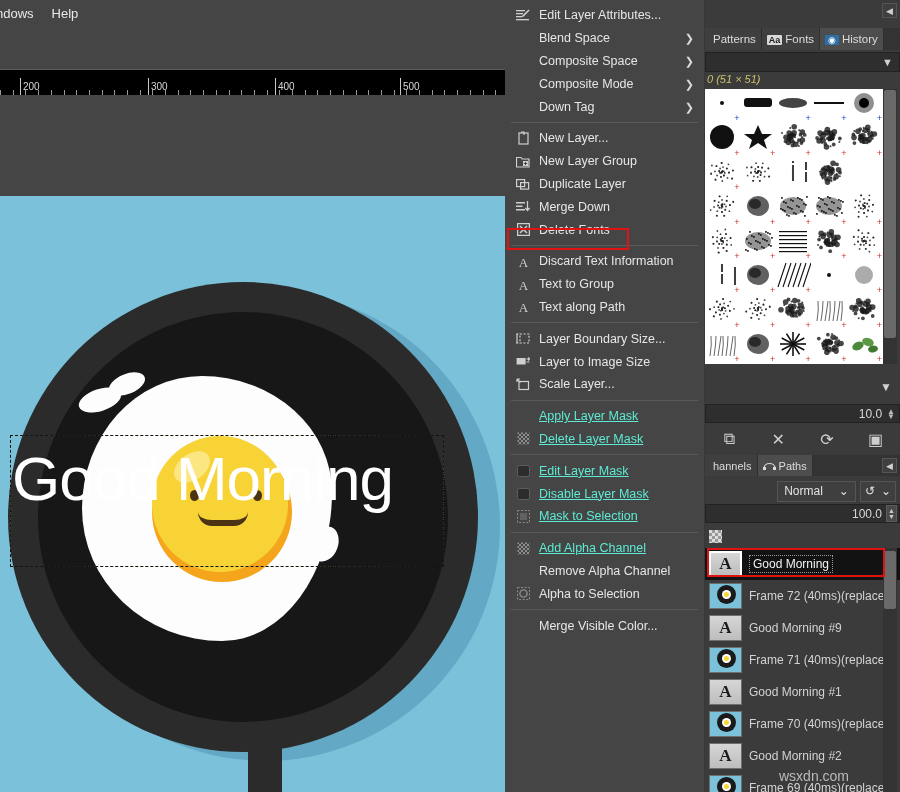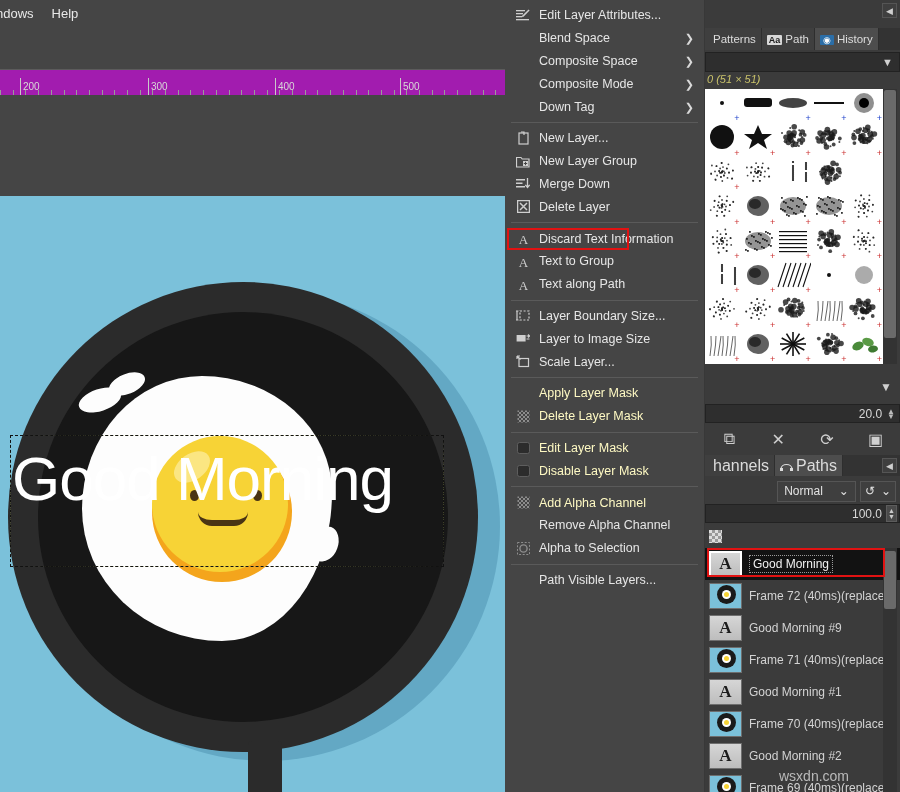--- a/index.html
+++ b/index.html
@@ -15,21 +15,21 @@
   
   .imgwin { position: absolute; left: 0; top: 0; width: 505px; height: 792px; background: #454545; }
   .menubar { position: absolute; left: 0; top: 0; width: 505px; height: 27px; background: #454545;
              display: flex; align-items: center; color: #e8e8e8; font-size: 13px; }
   .menubar .mi { padding: 2px 9px; white-space: nowrap; }
   .mi.cut { padding-left: 0; margin-left: -4px; }
 
   .toolgap { position: absolute; left: 0; top: 27px; width: 505px; height: 42px; background: #454545; }
 
   .ruler { position: absolute; left: 0; top: 69px; width: 505px; height: 26px;
-           background: #a21caf; border-top: 1px solid #5c5c5c; overflow: hidden; }
+           background: #000000; border-top: 1px solid #5c5c5c; overflow: hidden; }
   .ruler .tickwrap { position: absolute; left: 0; top: 0; width: 505px; height: 26px; }
   .ruler .maj { position: absolute; bottom: 0; width: 1px; height: 18px; background: #c9c9c9; }
   .ruler .min { position: absolute; bottom: 0; width: 1px; height: 6px; background: #9a9a9a; }
   .ruler .lbl { position: absolute; bottom: 4px; font-size: 10px; color: #d8d8d8; padding-left: 3px;
                 font-family: "Liberation Sans", sans-serif; }
 
   .canvaswrap { position: absolute; left: 0; top: 95px; width: 505px; height: 697px; background: #454545; overflow: hidden; }
   .canvas { position: absolute; left: 0; top: 101px; width: 505px; height: 596px; background: #7bc1da; overflow: hidden; }
 
   
@@ -69,21 +69,21 @@
 
   
   .ctxmenu { position: absolute; left: 505px; top: 0; width: 200px; height: 792px;
              background: #454545; border-right: 1px solid #383838; color: #e6e6e6;
              font-size: 12.5px; padding-top: 4px; z-index: 40; }
   .mrow { position: relative; height: 22.8px; display: flex; align-items: center; padding-left: 8px;
           white-space: nowrap; }
   .mrow .ico { width: 20px; height: 15px; display: flex; align-items: center; justify-content: center;
                flex: 0 0 20px; margin-right: 6px; }
   .mrow .lab { flex: 1; }
-  .mrow.dim { color: #fef9c3; }
+  .mrow.dim { color: #5eead4; text-decoration: underline; }
   .mrow.bold .lab { font-weight: bold; }
   .mrow .arrow { position: absolute; right: 10px; top: 50%; transform: translateY(-50%);
                  font-size: 11px; color: #d9d9d9; }
   .msep { height: 1px; background: #5a5a5a; margin: 4px 6px 4px 6px; }
 
   .highlight-merge { position: absolute; left: 507px; top: 228px; width: 122px; height: 22px;
                      border: 2px solid #e11212; z-index: 60; pointer-events: none; }
 
   
   .ico svg { display: block; }
@@ -125,21 +125,21 @@
   .spinrow .sp { margin-left: 5px; display: flex; flex-direction: column; line-height: 5px; font-size: 8px; color: #bbb; }
 
   .brushbtns { position: absolute; left: 0; top: 425px; width: 195px; height: 28px; display: flex;
                align-items: center; justify-content: space-around; background: #3b3b3b; }
   .brushbtns .b { width: 22px; height: 20px; display: flex; align-items: center; justify-content: center; color: #cfcfcf; }
 
   .grip { position: absolute; left: 0; top: 453px; width: 195px; height: 8px; display: flex; align-items: center;
           justify-content: center; color: #6d6d6d; font-size: 10px; letter-spacing: 3px; }
 
   .tabrow2 { position: absolute; left: 0; top: 455px; width: 195px; height: 21px; background: #333; display: flex; }
-  .tabrow2 .tab { font-size: 16px; }
+  .tabrow2 .tab { font-size: 11px; }
 
   .modeRow { position: absolute; left: 0; top: 479px; width: 195px; height: 24px; display: flex; align-items: center;
              justify-content: flex-end; gap: 4px; }
   .modeSel { background: #3f3f3f; border: 1px solid #555; height: 21px; display: flex; align-items: center;
              padding: 0 6px; gap: 16px; color: #e2e2e2; font-size: 12px; }
   .modeBtns { background: #3f3f3f; border: 1px solid #555; height: 21px; display: flex; align-items: center;
               padding: 0 4px; gap: 6px; color: #e2e2e2; font-size: 12px; margin-right: 4px; }
 
   .opacityRow { position: absolute; left: 0; top: 504px; width: 195px; height: 19px; background: #2e2e2e;
                 border: 1px solid #222; color: #d8d8d8; font-size: 12px; display: flex; align-items: center;
@@ -326,36 +326,45 @@
             <rect x="7" y="6" width="5" height="5" fill="#cfcfcf"></rect>
             <rect x="9" y="6.8" width="1" height="3.4" fill="#454545"></rect>
             <rect x="7.8" y="8" width="3.4" height="1" fill="#454545"></rect>
           </svg>
         </span>
         <span class="lab">New Layer Group</span>
       </div>
       <div class="mrow">
         <span class="ico">
           <svg width="14" height="13" viewBox="0 0 14 13">
+            <rect x="0.6" y="2.6" width="8" height="7" fill="none" stroke="#cfcfcf" stroke-width="1.2"></rect>
+            <rect x="4.6" y="5.6" width="8" height="6.5" fill="none" stroke="#cfcfcf" stroke-width="1.2"></rect>
+          </svg>
+        </span>
+        <span class="lab">Duplicate Layer</span>
+      </div>
+      <div class="mrow">
+        <span class="ico">
+          <svg width="14" height="13" viewBox="0 0 14 13">
             <rect x="0" y="2" width="9" height="1.5" fill="#cfcfcf"></rect>
             <rect x="0" y="5.5" width="6.5" height="1.5" fill="#cfcfcf"></rect>
             <rect x="0" y="9" width="9" height="1.5" fill="#cfcfcf"></rect>
             <path d="M11.5 1 L11.5 10 M9.3 7.8 L11.5 10.4 L13.7 7.8" fill="none" stroke="#cfcfcf" stroke-width="1.3"></path>
           </svg>
         </span>
         <span class="lab">Merge Down</span>
       </div>
       <div class="mrow">
         <span class="ico">
           <svg width="13" height="13" viewBox="0 0 13 13">
             <rect x="0.6" y="0.6" width="11.8" height="11.8" fill="none" stroke="#cfcfcf" stroke-width="1.3"></rect>
             <path d="M3 3 L10 10 M10 3 L3 10" stroke="#cfcfcf" stroke-width="1.5"></path>
           </svg>
         </span>
-        <span class="lab">Delete Layer</span>
+        <span class="lab">Delete Fonts</span>
       </div>
       <div class="msep"></div>
       <div class="mrow">
         <span class="ico">
           <svg width="13" height="13" viewBox="0 0 13 13">
             <text x="6.5" y="11.5" font-size="13" font-family="Liberation Serif, serif" fill="#cfcfcf" text-anchor="middle">A</text>
           </svg>
         </span>
         <span class="lab">Discard Text Information</span>
       </div>
@@ -432,20 +441,29 @@
         <span class="lab">Edit Layer Mask</span>
       </div>
       <div class="mrow dim">
         <span class="ico">
           <svg width="13" height="12" viewBox="0 0 13 12">
             <rect x="0.5" y="0.5" width="12" height="11" rx="2" fill="#2c2c2c" stroke="#5e5e5e" stroke-width="1"></rect>
           </svg>
         </span>
         <span class="lab">Disable Layer Mask</span>
       </div>
+      <div class="mrow dim">
+        <span class="ico">
+          <svg width="13" height="13" viewBox="0 0 13 13">
+            <rect x="0.5" y="0.5" width="12" height="12" fill="none" stroke="#8d8d8d" stroke-width="1" stroke-dasharray="2 1.6"></rect>
+            <rect x="3" y="3" width="7" height="7" fill="#8d8d8d" opacity=".4"></rect>
+          </svg>
+        </span>
+        <span class="lab">Mask to Selection</span>
+      </div>
       <div class="msep"></div>
       <div class="mrow dim">
         <span class="ico">
           <svg width="13" height="13" viewBox="0 0 13 13">
             <defs>
               <pattern id="chk2" width="4" height="4" patternUnits="userSpaceOnUse">
                 <rect width="2" height="2" fill="#8d8d8d"></rect>
                 <rect x="2" y="2" width="2" height="2" fill="#8d8d8d"></rect>
               </pattern>
             </defs>
@@ -463,36 +481,36 @@
           <svg width="13" height="13" viewBox="0 0 13 13">
             <rect x="0.5" y="0.5" width="12" height="12" fill="none" stroke="#8d8d8d" stroke-width="1" stroke-dasharray="2 1.6"></rect>
             <circle cx="6.5" cy="6.5" r="3.6" fill="none" stroke="#8d8d8d" stroke-width="1.4"></circle>
           </svg>
         </span>
         <span class="lab">Alpha to Selection</span>
       </div>
       <div class="msep"></div>
       <div class="mrow">
         <span class="ico"></span>
-        <span class="lab">Path Visible Layers...</span>
+        <span class="lab">Merge Visible Color...</span>
       </div>
     </div>
   <div class="highlight-merge"></div>
 
   <div class="dock">
     <div class="dockbg"></div>
 
     <div class="tabrow" id="top-tabs">
         <div class="tab">
           <span></span>
           <span>Patterns</span>
         </div>
         <div class="tab">
           <span><span style="background:#d8d8d8;color:#222;font-size:9px;padding:0 2px;border-radius:1px;font-weight:bold">Aa</span></span>
-          <span>Path</span>
+          <span>Fonts</span>
         </div>
         <div class="tab active">
           <span><span style="background:#2b6ea8;color:#fff;font-size:9px;padding:0 3px;border-radius:1px">◉</span></span>
           <span>History</span>
         </div>
       </div>
     <div class="tabcollapse">◀</div>
 
     <div class="brushfilter">
       <span class="chev">▼</span>
@@ -1349,21 +1367,21 @@
       </div>
     <div class="bscroll">
       <div class="thumb"></div>
     </div>
 
     <div class="brushbottom">
       <span class="chev">▼</span>
     </div>
 
     <div class="spinrow">
-      <span>20.0</span>
+      <span>10.0</span>
       <span class="sp">
           <span>▲</span>
           <span>▼</span>
         </span>
     </div>
 
     <div class="brushbtns" id="brush-buttons">
         <div class="b">⧉</div>
         <div class="b">✕</div>
         <div class="b">⟳</div>

